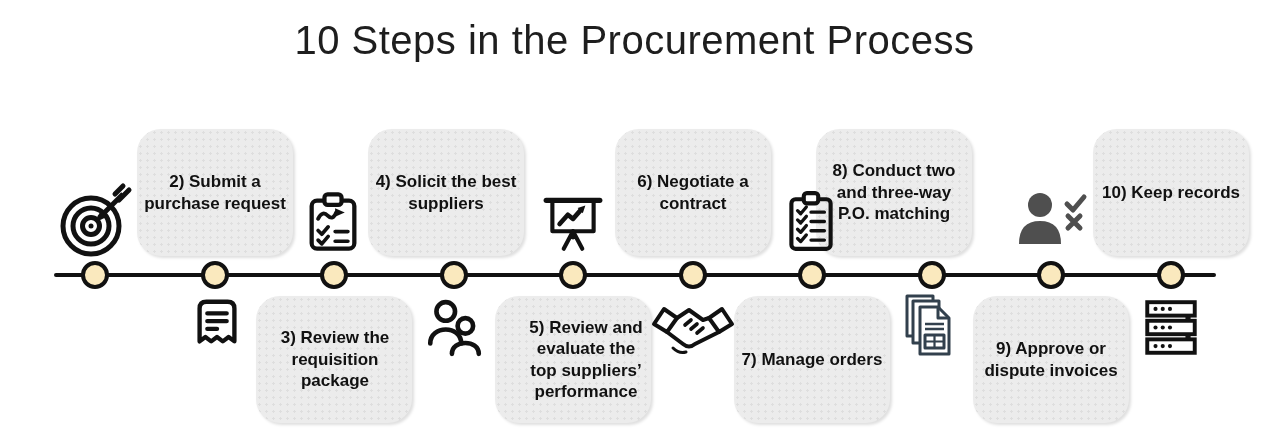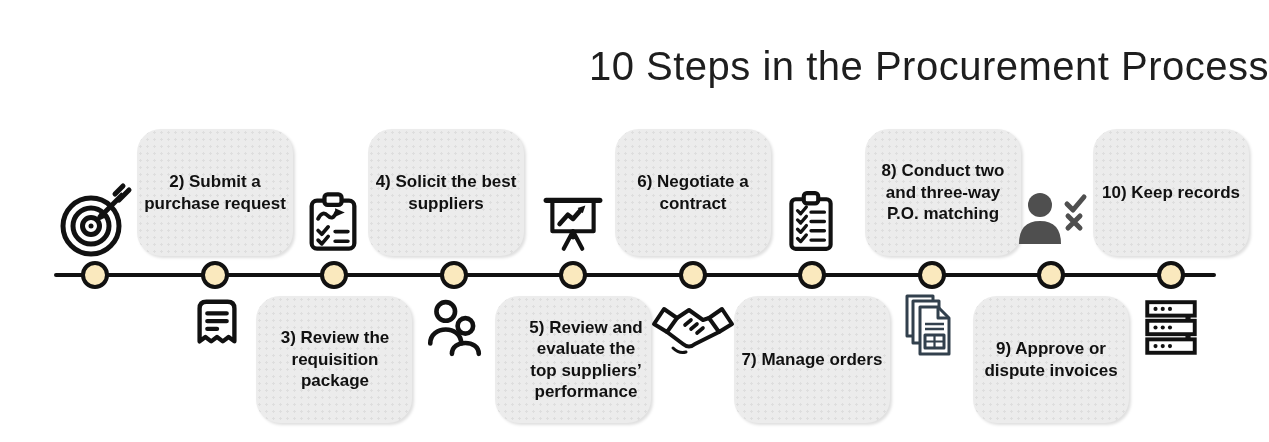--- a/index.html
+++ b/index.html
@@ -1,21 +1,21 @@
 <!DOCTYPE html>
 <html><head>
 <meta charset="utf-8">
 <style>
   html,body{margin:0;padding:0;background:#fff;}
   .canvas{
     position:relative;width:1269px;height:442px;background:#ffffff;overflow:hidden;
     font-family:"Liberation Sans","DejaVu Sans",sans-serif;color:#111;
   }
   .title{
-    position:absolute;top:44px;left:0;width:100%;text-align:right;
+    position:absolute;top:18px;left:0;width:100%;text-align:center;
     font-size:40px;font-weight:400;letter-spacing:.5px;color:#1e1e1e;white-space:nowrap;
   }
   .timeline{
     position:absolute;left:54px;top:273px;width:1162px;height:4px;background:#111;border-radius:2px;
   }
   .node{
     position:absolute;top:261px;width:20px;height:20px;border:4px solid #111;border-radius:50%;
     background:#fae9be;box-sizing:content-box;
   }
   .stepbox{
@@ -28,21 +28,21 @@
     padding:6px;box-sizing:border-box;
   }
   .stepbox .lbl{
     font-size:17px;font-weight:700;line-height:1.26;color:#111;
   }
   .above{top:129px;}
   .below{top:296px;}
   .icon{position:absolute;line-height:0;}
   
   .b1{left:17px;}  .b2{left:137px;} .b3{left:256px;padding-left:8px;} .b4{left:368px;} .b5{left:495px;padding-left:32px;}
-  .b6{left:615px;} .b7{left:734px;} .b8{left:865px;} .b9{left:973px;} .b10{left:1093px;justify-content:center;}
+  .b6{left:615px;} .b7{left:734px;} .b8{left:816px;} .b9{left:973px;} .b10{left:1093px;justify-content:center;}
   
   .n1{left:81px;}  .n2{left:201px;} .n3{left:320px;} .n4{left:440px;} .n5{left:559px;}
   .n6{left:679px;} .n7{left:798px;} .n8{left:918px;} .n9{left:1037px;} .n10{left:1157px;}
   
   .i1{left:57px;top:182px;}   .i2{left:188px;top:294px;}  .i3{left:301px;top:190px;}
   .i4{left:423px;top:296px;}  .i5{left:540px;top:192px;}  .i6{left:651px;top:299px;}
   .i7{left:780px;top:190px;}  .i8{left:901px;top:292px;}  .i9{left:1010px;top:188px;}
   .i10{left:1139px;top:297px;}
   svg{display:block;}
 </style>

